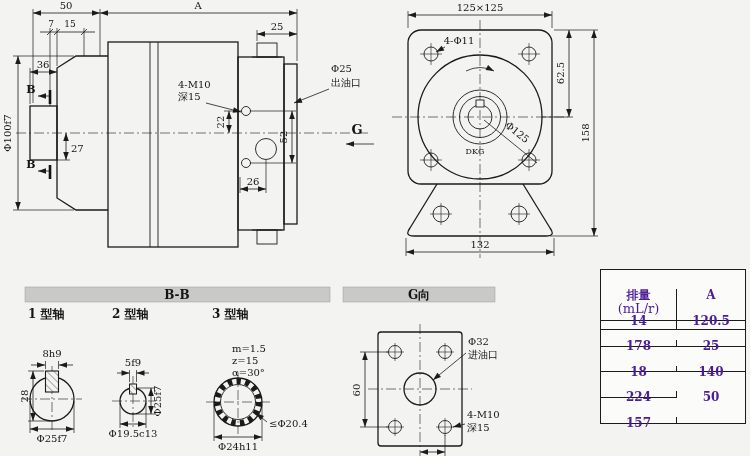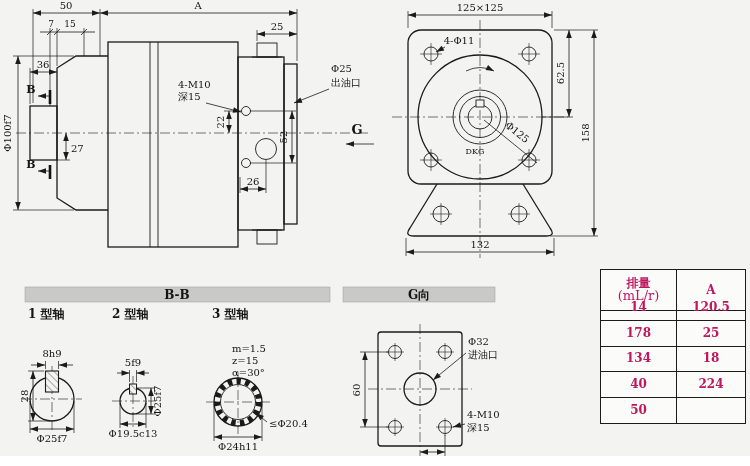--- a/index.html
+++ b/index.html
@@ -21,22 +21,22 @@
   .cl{fill:none;stroke:#3a3a3a;stroke-width:0.7;stroke-dasharray:10 3 2 3}
   .sec{fill:none;stroke:#111;stroke-width:2.6}
   .hx{fill:none;stroke:#1b1b1b;stroke-width:0.6}
   .hole{fill:#f3f3f1;stroke:#1b1b1b;stroke-width:0.9}
   .bar{fill:#c9c9c7;stroke:#9a9a98;stroke-width:0.5}
   
   .spec-table{position:absolute;left:600px;top:269px;display:grid;
     grid-template-columns:76px 68px;grid-auto-rows:25.5px;
     border:1.5px solid #1b1b1b;background:#fbfbfa;}
   .spec-table .cell{border-right:1px solid #1b1b1b;border-bottom:1px solid #1b1b1b;
-    display:flex;flex-direction:column;align-items:center;justify-content:center;
-    font-weight:bold;font-size:12px;color:#be185d;line-height:1.05;}
+    display:flex;flex-direction:column;align-items:center;
+    font-weight:bold;font-size:12px;color:#4c1d95;line-height:1.05;margin-top:19px;}
   .spec-table .cell:nth-child(even){border-right:none}
   .spec-table .cell.last{border-bottom:none}
   .spec-table .cell.hd{height:40px}
   .spec-table .sm{font-size:13px;font-weight:normal}
 </style>
 </head>
 <body>
 
 <div class="stage">
 <svg width="750" height="466" viewBox="0 0 750 466">
@@ -293,19 +293,19 @@
     <span>排量</span>
     <span class="sm">(mL/r)</span>
   </div>
   <div class="cell hd">
     <span>A</span>
   </div>
   <div class="cell">14</div>
   <div class="cell">120.5</div>
   <div class="cell">178</div>
   <div class="cell">25</div>
-  <div class="cell">134</div>
   <div class="cell">18</div>
-  <div class="cell">40</div>
+  <div class="cell">140</div>
   <div class="cell">224</div>
   <div class="cell last">50</div>
+  <div class="cell last">157</div>
 </div>
 </div>
 
 </body></html>

